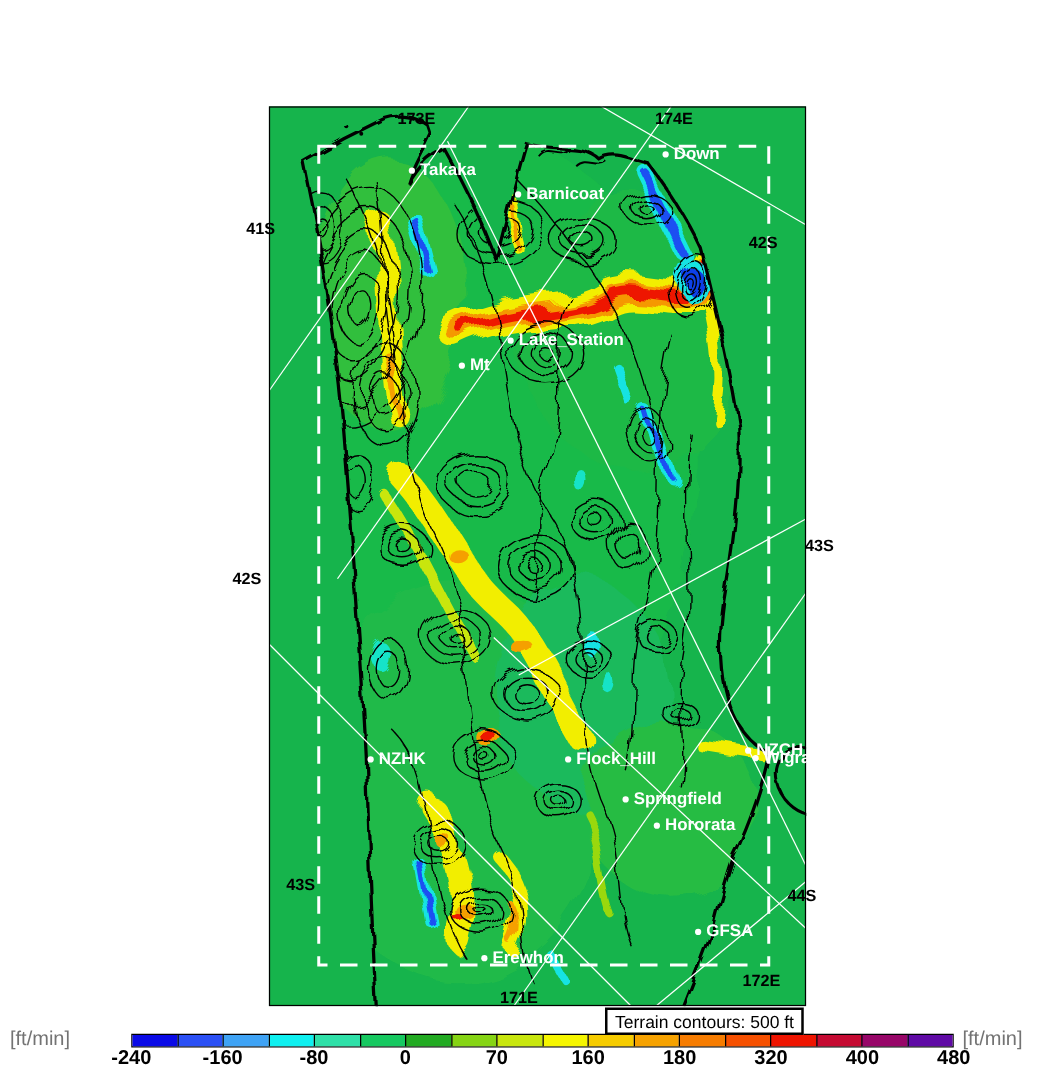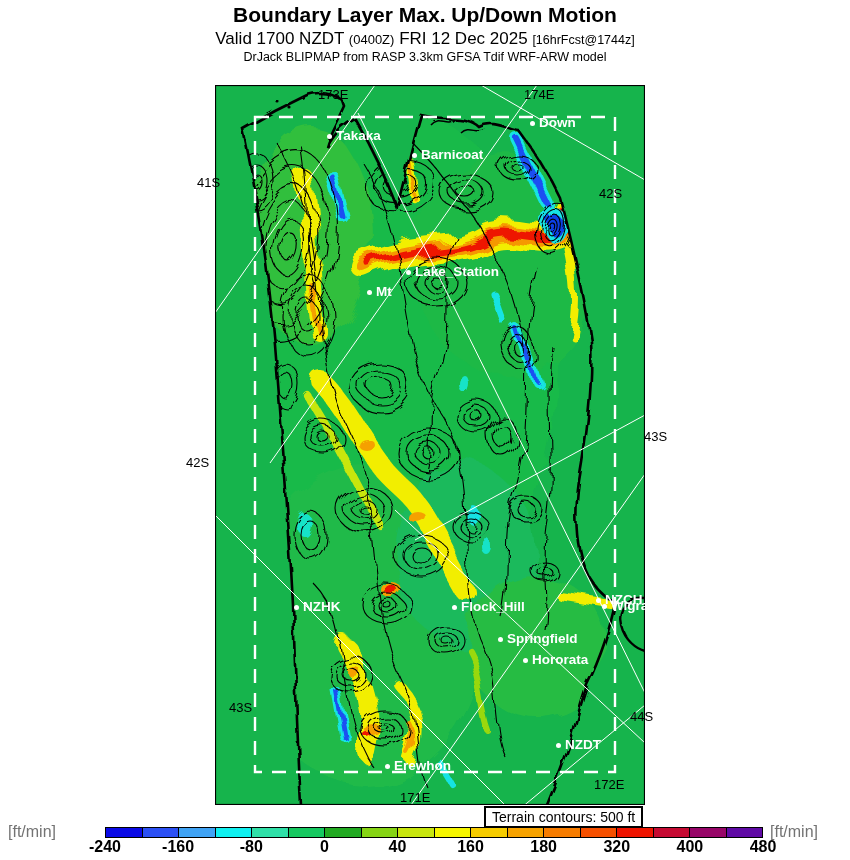--- a/index.html
+++ b/index.html
@@ -6,49 +6,39 @@
   body{width:850px;height:860px;font-family:"Liberation Sans",sans-serif}
   .page{position:relative;width:850px;height:860px;overflow:hidden;background:#fff}
   .hdr{position:absolute;left:0;top:0;width:100%;text-align:center;color:#000}
   .t1{font-size:21px;font-weight:bold;margin-top:3px;letter-spacing:0px}
   .t2{font-size:17px;margin-top:2px}
   .t2 .small{font-size:13px}
   .t2 .tiny{font-size:12.5px}
   .t3{font-size:12.5px;margin-top:1px}
   .map-wrap{position:absolute;left:215px;top:85px;width:430px;height:720px}
   .map-wrap svg{position:absolute;left:0;top:0}
-  .grid-label{position:absolute;font-size:13px;font-weight:normal;color:#000;line-height:1;z-index:5}
+  .grid-label{position:absolute;font-size:13px;font-weight:bold;color:#000;line-height:1;z-index:5}
   .station{position:absolute;z-index:6}
   .station .dot{position:absolute;width:5px;height:5px;border-radius:50%;background:#fff;left:-2px;top:-2px}
   .station .lbl{position:absolute;left:7px;top:-8px;font-size:13.5px;font-weight:bold;color:#fff;white-space:nowrap}
   .terrain-note{position:absolute;left:484px;top:806px;border:2px solid #000;background:#fff;font-size:14px;padding:1px 6px;z-index:7;color:#000}
   .cb-bar{position:absolute;left:105px;top:827px;width:658px;height:11px;display:flex;border:1px solid #000;box-sizing:border-box}
   .cb-seg{flex:1}
   .cb-seg + .cb-seg{border-left:1px solid #000}
   .cb-ticks{position:absolute;left:105px;top:838px;width:658px;height:22px}
   .cb-tick{position:absolute;transform:translateX(-50%);font-size:16px;font-weight:bold;color:#000000;white-space:nowrap}
   .cb-unit{position:absolute;top:823px;font-size:16px;font-weight:normal;color:#737373}
   .cb-unit.left{left:8px}
   .cb-unit.right{left:770px}
 </style>
 </head>
 <body>
 
 <div class="page">
 
-  <div class="hdr">
-    <div class="t1">Boundary Layer Max. Up/Down Motion</div>
-    <div class="t2">
-      <span>Valid 1700 NZDT</span>
-      <span class="small">(0400Z)</span>
-      <span>FRI 12 Dec 2025</span>
-      <span class="tiny">[16hrFcst@1744z]</span>
-    </div>
-    <div class="t3">DrJack BLIPMAP from RASP 3.3km GFSA Tdif WRF-ARW model</div>
-  </div>
 
   <div class="map-wrap">
     <svg width="430" height="720" viewBox="0 0 430 720">
       <defs>
         <filter id="fwarp" x="-15%" y="-15%" width="130%" height="130%">
           <feTurbulence type="fractalNoise" baseFrequency="0.032" numOctaves="3" seed="7" result="n"></feTurbulence>
           <feDisplacementMap in="SourceGraphic" in2="n" scale="15"></feDisplacementMap>
         </filter>
         <filter id="fwarp2" x="-25%" y="-25%" width="150%" height="150%">
           <feTurbulence type="fractalNoise" baseFrequency="0.022" numOctaves="3" seed="3" result="n"></feTurbulence>
@@ -309,21 +299,21 @@
       <div class="station" style="left: 598px; top: 600px;">
         <span class="dot"></span>
         <span class="lbl">NZCH</span>
       </div>
       <div class="station" style="left: 604px; top: 606px;">
         <span class="dot"></span>
         <span class="lbl">Wigram</span>
       </div>
       <div class="station" style="left: 558px; top: 745px;">
         <span class="dot"></span>
-        <span class="lbl">NZDT</span>
+        <span class="lbl">GFSA</span>
       </div>
       <div class="station" style="left: 387px; top: 766px;">
         <span class="dot"></span>
         <span class="lbl">Erewhon</span>
       </div>
     </div>
 
   <div class="terrain-note">Terrain contours: 500 ft</div>
 
   <span class="cb-unit left">[ft/min]</span>
@@ -345,21 +335,21 @@
       <div class="cb-seg" style="background: rgb(238, 20, 0);"></div>
       <div class="cb-seg" style="background: rgb(197, 10, 50);"></div>
       <div class="cb-seg" style="background: rgb(151, 6, 104);"></div>
       <div class="cb-seg" style="background: rgb(95, 10, 165);"></div>
     </div>
   <div class="cb-ticks" id="cb-ticks">
       <span class="cb-tick" style="left: 0%;">-240</span>
       <span class="cb-tick" style="left: 11.1111%;">-160</span>
       <span class="cb-tick" style="left: 22.2222%;">-80</span>
       <span class="cb-tick" style="left: 33.3333%;">0</span>
-      <span class="cb-tick" style="left: 44.4444%;">40</span>
+      <span class="cb-tick" style="left: 44.4444%;">70</span>
       <span class="cb-tick" style="left: 55.5556%;">160</span>
       <span class="cb-tick" style="left: 66.6667%;">180</span>
       <span class="cb-tick" style="left: 77.7778%;">320</span>
       <span class="cb-tick" style="left: 88.8889%;">400</span>
       <span class="cb-tick" style="left: 100%;">480</span>
     </div>
   <span class="cb-unit right">[ft/min]</span>
 
 </div>
 

